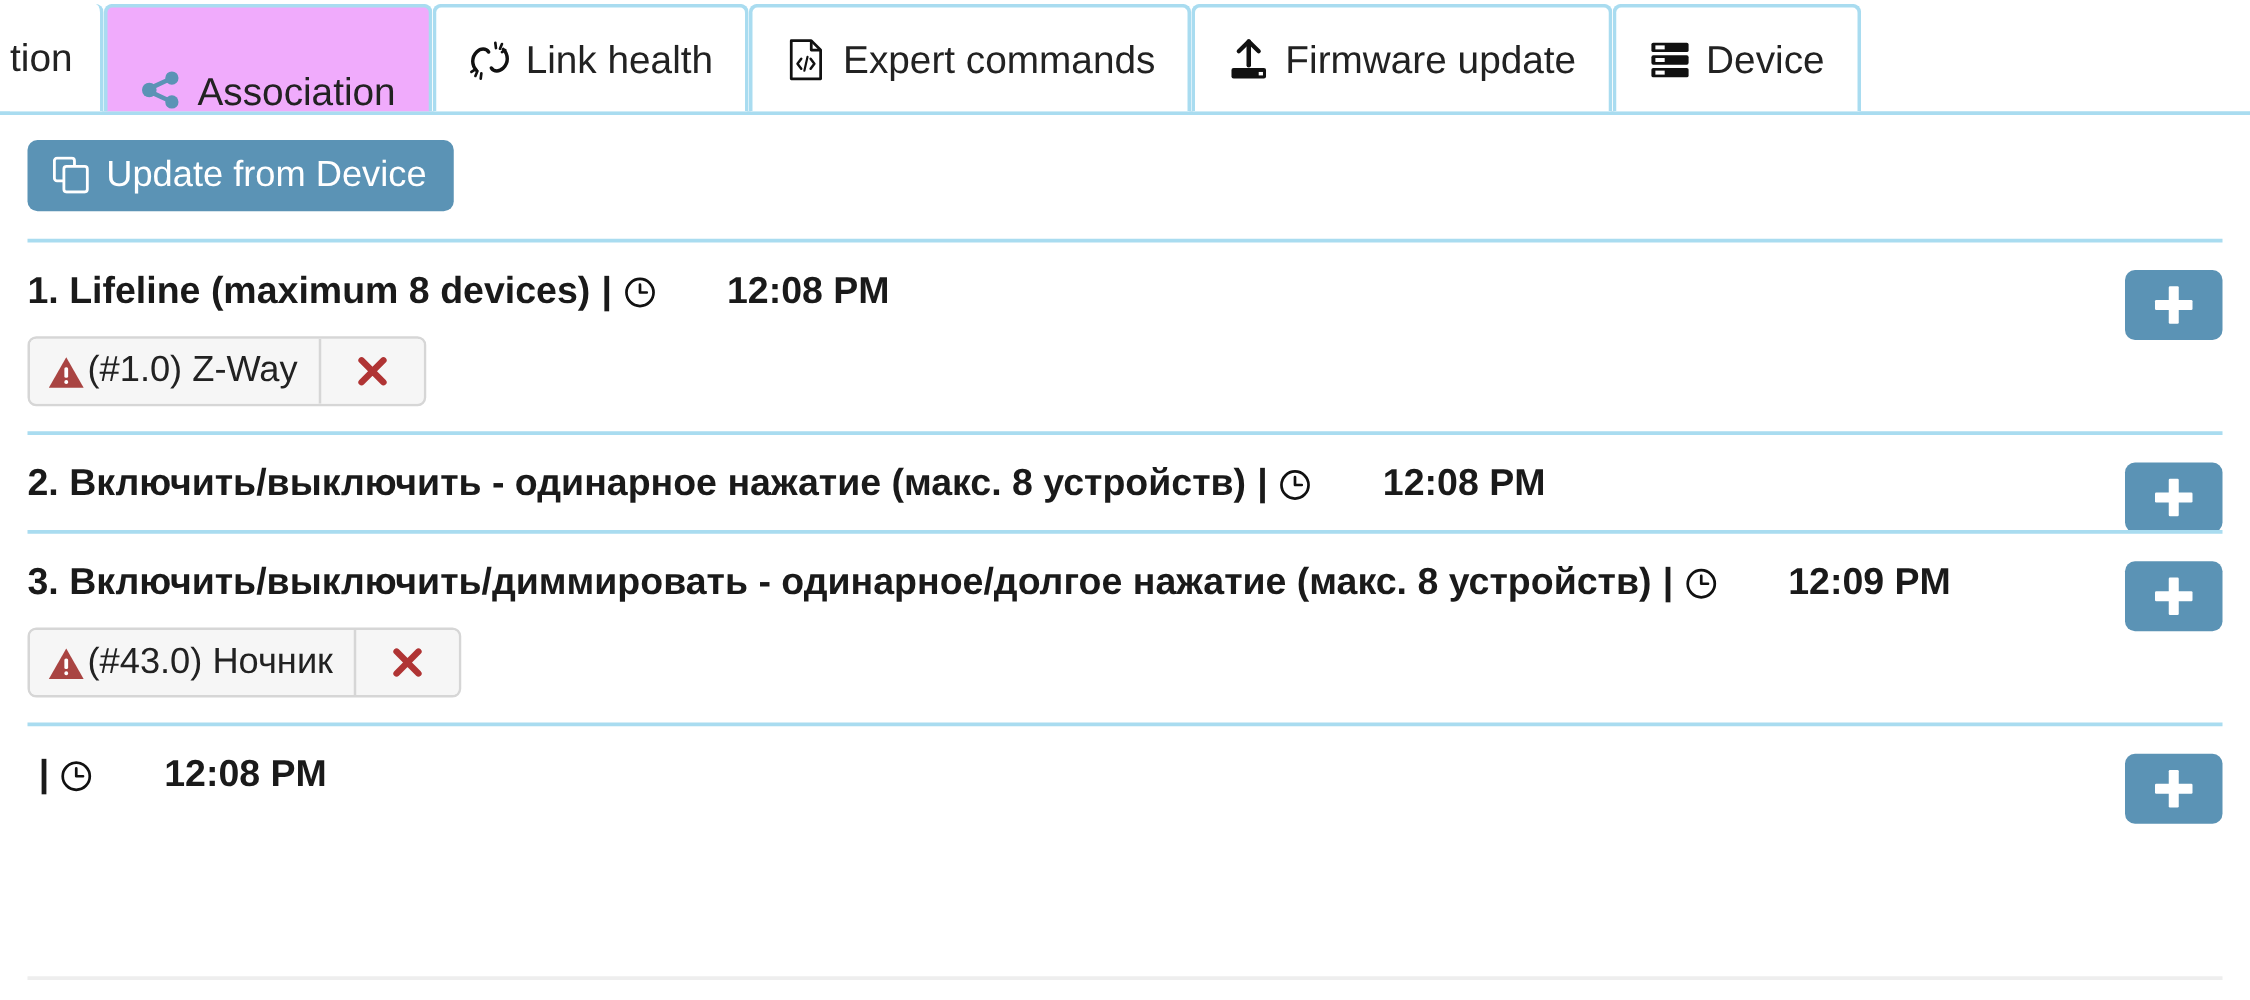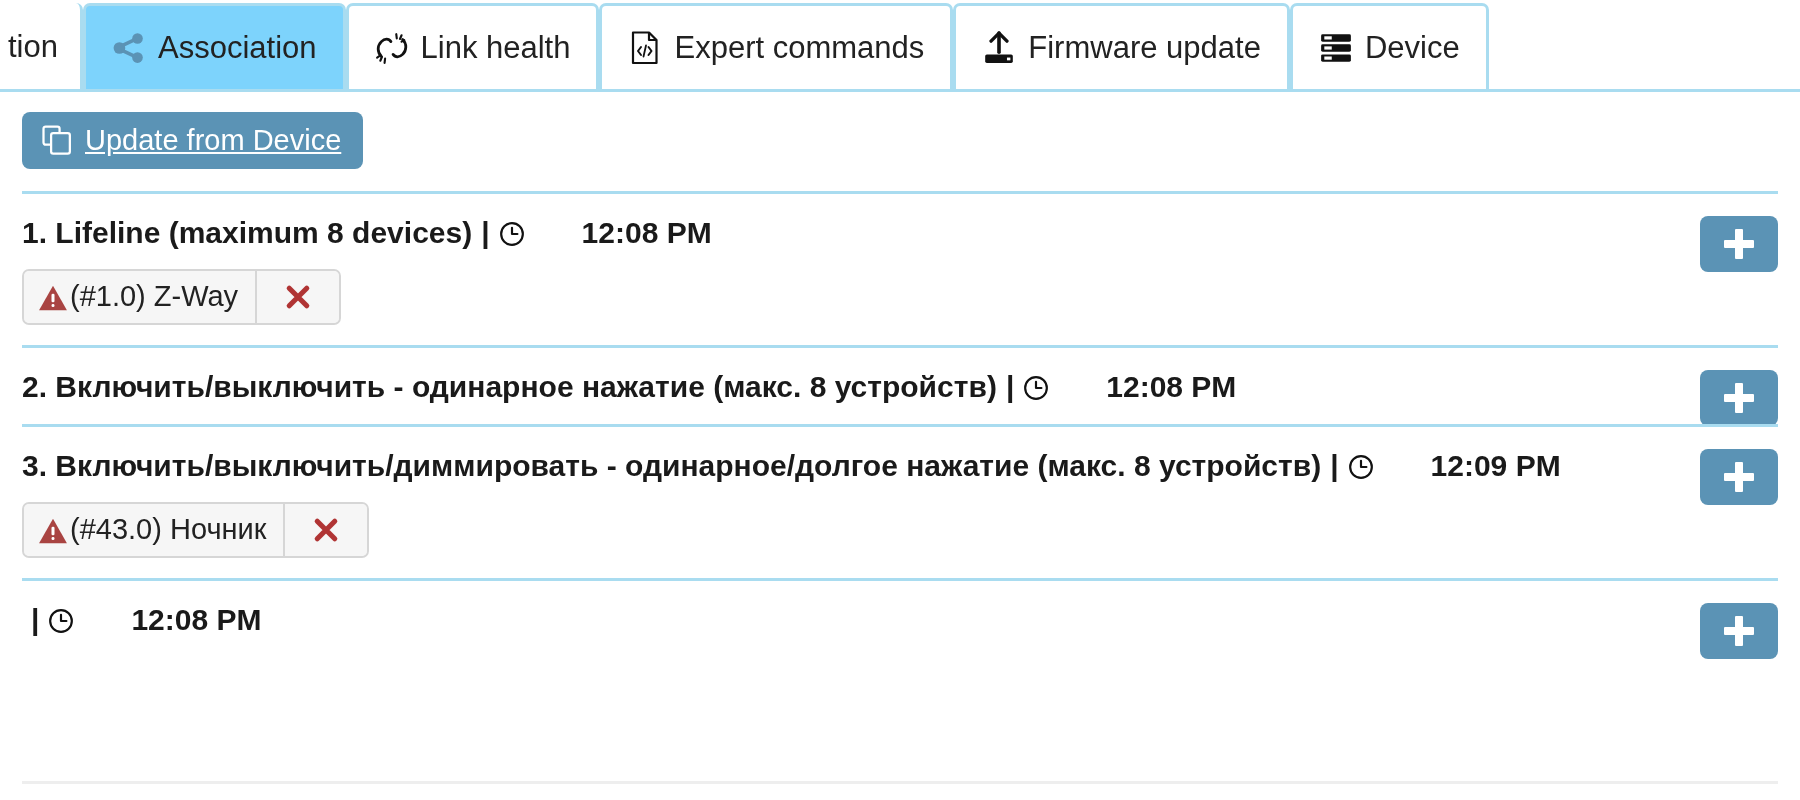--- a/index.html
+++ b/index.html
@@ -48,21 +48,22 @@
   .tab:first-child {
     border-left: none;
     border-top-left-radius: 0;
     margin-left: 0;
     padding-left: 0;
     justify-content: flex-end;
     padding-right: 22px;
     border-top: none;
   }
   .tab.active {
-    background: #7dd3fc;
+    background: #f0abfc;
+    align-items: flex-end;
   }
   .tab .tlabel { line-height: 1; }
   .tab-ico {
     display: inline-flex;
     align-items: center;
     justify-content: center;
     width: 34px;
     height: 34px;
     flex: 0 0 auto;
   }
@@ -78,21 +79,20 @@
     gap: 13px;
     background: #5b93b5;
     color: #ffffff;
     border: none;
     border-radius: 8px;
     padding: 13px 22px 14px 20px;
     font-size: 29px;
     font-family: "Liberation Sans", sans-serif;
     cursor: pointer;
     line-height: 1;
-    text-decoration: underline;
   }
   .btn-primary svg { display:block; }
 
   
   .grouplist {
     margin: 22px 22px 0 22px;
   }
   .group {
     border-top: 3px solid #a9dcf0;
     position: relative;

